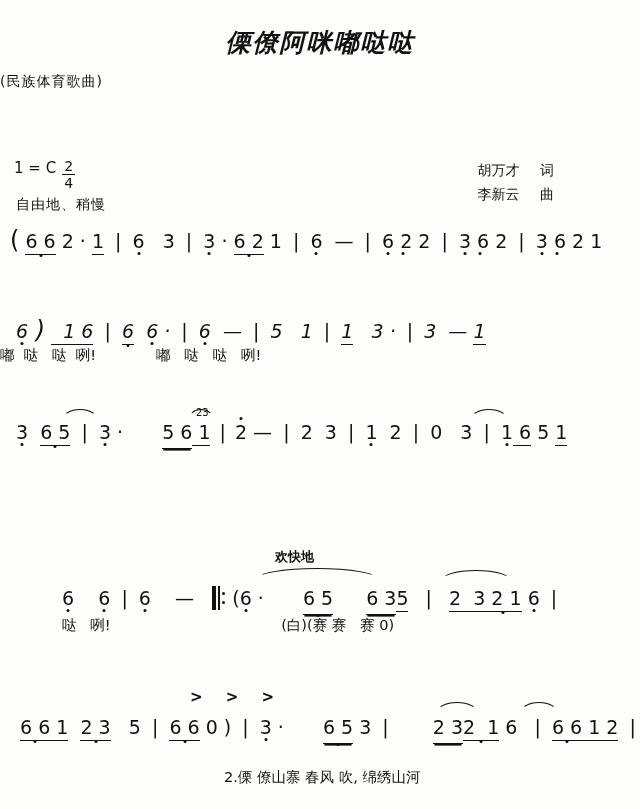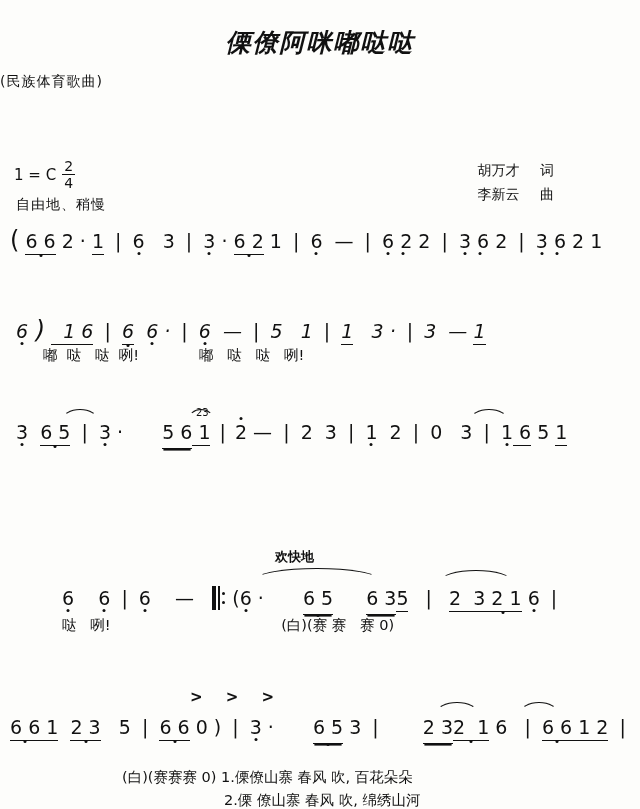--- a/index.html
+++ b/index.html
@@ -47,21 +47,21 @@
   }
   .credits .role {
     margin-left: 16px;
   }
   .keysig {
     position: absolute;
     left: 14px;
     top: 133px;
     font-size: 15px;
     display: flex;
-    align-items: center;
+    align-items: flex-start;
   }
   .keysig .frac {
     display: inline-flex;
     flex-direction: column;
     align-items: center;
     margin-left: 6px;
     line-height: 1;
     font-size: 14px;
   }
   .keysig .frac .num {
@@ -229,21 +229,21 @@
       <span class="n dotd u1">6</span><span>&nbsp;&nbsp;</span><span class="n dotd">6</span><span>&nbsp;·</span>
       <span class="bar">|</span>
       <span class="n dotd">6</span><span>&nbsp;&nbsp;—</span>
       <span class="bar">|</span>
       <span>5&nbsp;&nbsp;&nbsp;1</span>
       <span class="bar">|</span>
       <span class="n u1">1</span><span>&nbsp;&nbsp;&nbsp;3&nbsp;·</span>
       <span class="bar">|</span>
       <span>3&nbsp;&nbsp;—&nbsp;</span><span class="n u1">1</span>
     </div>
-    <div class="lyrics" style="margin-left:43px;">
+    <div class="lyrics" style="">
       <span>嘟&nbsp;&nbsp;哒&nbsp;&nbsp;&nbsp;哒&nbsp;&nbsp;咧!&nbsp;&nbsp;&nbsp;&nbsp;&nbsp;&nbsp;&nbsp;&nbsp;&nbsp;&nbsp;&nbsp;&nbsp;&nbsp;嘟&nbsp;&nbsp;&nbsp;哒&nbsp;&nbsp;&nbsp;哒&nbsp;&nbsp;&nbsp;咧!</span>
     </div>
   </div>
 
   <div class="system" style="top:395px;">
     <div class="slur" style="left:62px; top:-12px; width:34px;"></div>
     <div class="slur" style="left:188px; top:-12px; width:24px;"></div>
     <div class="slur" style="left:470px; top:-12px; width:36px;"></div>
     <div class="triplet" style="left:196px; top:-14px;">23</div>
     <div class="notes" style="padding-left:16px;">
@@ -279,32 +279,31 @@
     </div>
     <div class="lyrics" style="padding-left:62px;">
       <span>哒&nbsp;&nbsp;&nbsp;咧!&nbsp;&nbsp;&nbsp;&nbsp;&nbsp;&nbsp;&nbsp;&nbsp;&nbsp;&nbsp;&nbsp;&nbsp;&nbsp;&nbsp;&nbsp;&nbsp;&nbsp;&nbsp;&nbsp;&nbsp;&nbsp;&nbsp;&nbsp;&nbsp;&nbsp;&nbsp;&nbsp;&nbsp;&nbsp;&nbsp;&nbsp;&nbsp;&nbsp;&nbsp;&nbsp;&nbsp;&nbsp;(白)(赛&nbsp;赛&nbsp;&nbsp;&nbsp;赛&nbsp;0)</span>
     </div>
   </div>
 
   <div class="system" style="top:690px;">
     <div class="accents" style="left:190px; top:-28px;">&gt; &gt; &gt;</div>
     <div class="slur" style="left:436px; top:-14px; width:40px;"></div>
     <div class="slur" style="left:520px; top:-14px; width:36px;"></div>
-    <div class="notes" style="padding-left:10px;">
+    <div class="notes" style="padding-left:20px;">
       <span class="n u1 dotd">6&nbsp;6</span><span class="n u1">&nbsp;1</span><span>&nbsp;&nbsp;</span><span class="n u1 dotd">2&nbsp;3</span><span>&nbsp;&nbsp;&nbsp;5</span>
       <span class="bar">|</span>
       <span class="n u1 dotd">6&nbsp;6</span><span>&nbsp;0&nbsp;)</span>
       <span class="bar">|</span>
       <span class="n dotd">3</span><span>&nbsp;·&nbsp;</span><span class="n u2 dotd">6&nbsp;5</span><span>&nbsp;3</span>
       <span class="bar">|</span>
       <span class="n u2">2&nbsp;3</span><span class="n u1 dotd">2&nbsp;&nbsp;1</span><span>&nbsp;6&nbsp;</span>
       <span class="bar">|</span>
       <span class="n dotd u1">6&nbsp;6</span><span class="n u1">&nbsp;1&nbsp;2</span>
       <span class="bar">|</span>
     </div>
   </div>
 
   <div class="verse-block" style="left:122px; top:740px;">
-    <div>(白)(赛赛赛 0)  1.傈僚山寨 春风   吹,    百花朵朵</div>
     <div style="padding-left:102px;">2.傈 僚山寨 春风   吹,    绵绣山河</div>
   </div>
 
 </div>
 
 </body></html>

